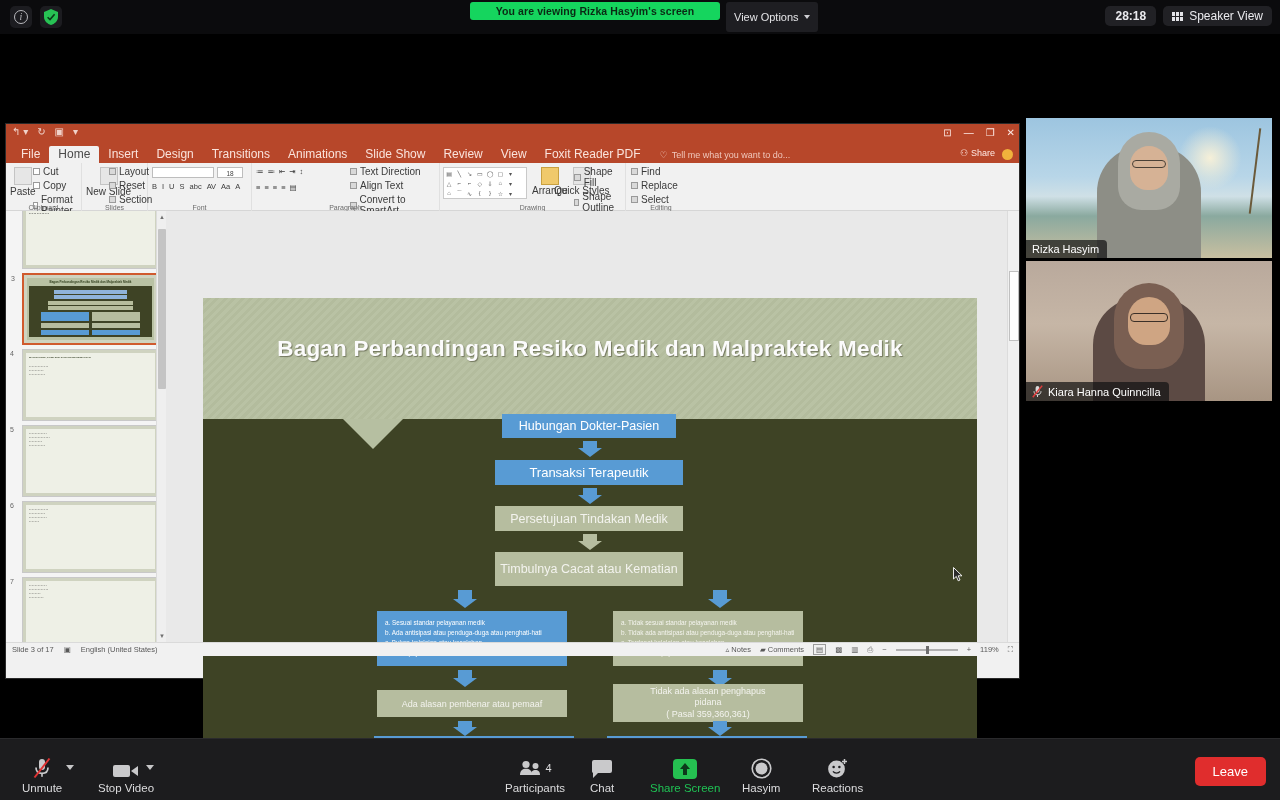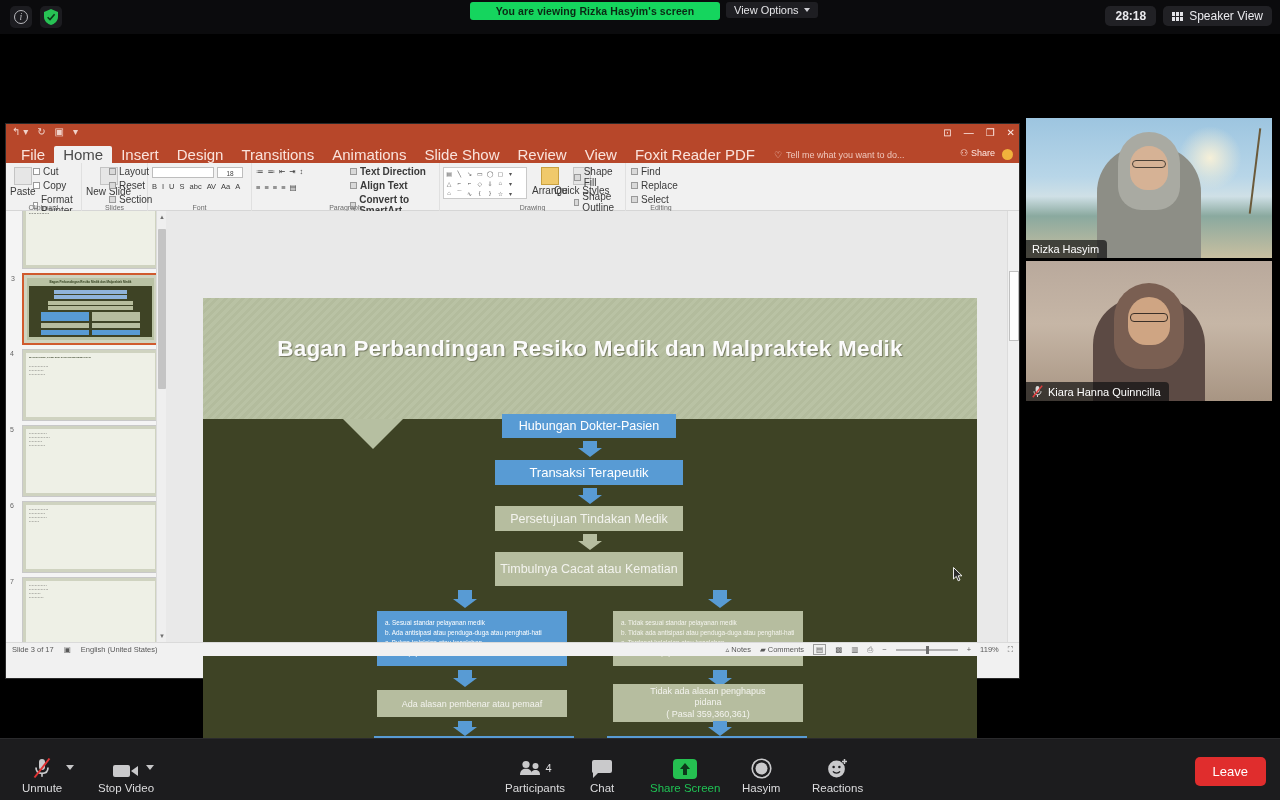--- a/index.html
+++ b/index.html
@@ -11,39 +11,39 @@
   #app { position: relative; width: 1280px; height: 800px; background: #000; }
 
   
   .zoom-topbar { position: absolute; left:0; top:0; width:1280px; height:34px; background:#0b0b0d; }
   .tb-left { position:absolute; left:10px; top:6px; display:flex; gap:8px; align-items:center; }
   .tb-icon { width:22px; height:22px; border-radius:5px; background:#1c1c20; display:flex; align-items:center; justify-content:center; }
   .info-glyph { width:14px; height:14px; border:1.3px solid #b9b9bd; border-radius:50%; color:#b9b9bd; font-size:10px; line-height:12px; text-align:center; font-family:"Liberation Serif", serif; font-style:italic; }
   .shield { width:14px; height:16px; }
   .sharing-pill { position:absolute; left:470px; top:2px; width:250px; height:18px; background:#15d55e; border-radius:3px; display:flex; align-items:center; justify-content:center; }
   .sharing-pill span { font-size:10.5px; color:#0a2a14; font-weight:600; letter-spacing:.1px; }
-  .view-options { position:absolute; left:726px; top:2px; height:16px; background:#1e1e22; border-radius:3px; display:flex; align-items:center; gap:5px; padding:0 8px; }
+  .view-options { position:absolute; left:726px; top:2px; height:30px; background:#1e1e22; border-radius:3px; display:flex; align-items:center; gap:5px; padding:0 8px; }
   .view-options span { font-size:11px; color:#e4e4e7; }
   .caret { width:0;height:0;border-left:3.5px solid transparent;border-right:3.5px solid transparent;border-top:4px solid #cfcfd4; }
   .tb-right { position:absolute; right:8px; top:6px; display:flex; gap:7px; align-items:center; }
   .timer-pill { background:#212125; border-radius:5px; padding:3px 10px; font-size:12px; color:#eaeaee; font-weight:600; }
   .view-pill { background:#212125; border-radius:5px; padding:3px 9px; font-size:12px; color:#eaeaee; display:flex; align-items:center; gap:6px; }
   .grid-ic { display:grid; grid-template-columns:repeat(3,3px); grid-template-rows:repeat(2,4px); gap:1px; }
   .grid-ic i { background:#e3e3e7; display:block; }
 
   
   .ppt { position:absolute; left:6px; top:124px; width:1013px; height:554px; background:#f1f1f1; box-shadow:0 0 0 1px #2a2a2a; }
   .ppt-title { height:22px; background:#b7472a; position:relative; }
   .qat { position:absolute; left:6px; top:2px; display:flex; align-items:center; gap:9px; color:#f6ded7; font-size:10px; }
   .qat .q { opacity:.92; }
   .ppt-title-text { position:absolute; left:0; right:0; top:4px; text-align:center; font-size:9.5px; color:#fbe9e4; letter-spacing:.1px; }
   .wctrls { position:absolute; right:4px; top:3px; display:flex; gap:12px; color:#fde9e4; font-size:10px; align-items:center; }
 
   .ppt-tabs { height:17px; background:#b7472a; position:relative; display:flex; align-items:center; padding-left:6px; gap:0; }
-  .ptab { font-size:15px; color:#fae3dc; padding:2px 9px; line-height:13px; }
+  .ptab { font-size:12px; color:#fae3dc; padding:2px 9px; line-height:13px; }
   .ptab.active { background:#f1f1f1; color:#4a4a4a; border-radius:2px 2px 0 0; }
   .tellme { font-size:9px; color:#f0c8bd; margin-left:10px; display:flex; align-items:center; gap:4px; }
   .share-btn { position:absolute; right:24px; top:2px; font-size:9px; color:#ffe9e3; display:flex; gap:3px; align-items:center; }
   .acct-dot { position:absolute; right:6px; top:3px; width:11px; height:11px; border-radius:50%; background:#f0b23c; }
 
   .ribbon { height:48px; background:#f1f1f1; border-bottom:1px solid #d6d6d6; position:relative; }
   .rgroup { position:absolute; top:0; height:48px; border-right:1px solid #e0e0e0; }
   .rglabel { position:absolute; bottom:0px; width:100%; text-align:center; font-size:7px; color:#6b6b6b; }
   .ritem { font-size:10px; color:#3a3a3a; display:flex; align-items:center; gap:3px; }
   .sq { width:7px; height:7px; border:1px solid #9a9a9a; background:#fff; display:inline-block; }
@@ -292,21 +292,21 @@
           <span>⇥</span>
           <span>↕</span>
         </div>
         <div style="position:absolute;left:4px;top:20px;display:flex;gap:4px;font-size:7.5px;color:#3a3a3a;">
           <span>≡</span>
           <span>≡</span>
           <span>≡</span>
           <span>≡</span>
           <span>▤</span>
         </div>
-        <div style="position:absolute;left:98px;top:3px;display:flex;flex-direction:column;gap:3px;font-weight:bold;">
+        <div style="position:absolute;left:98px;top:3px;display:flex;flex-direction:column;gap:3px;">
           <div class="ritem">
               <span class="sq gray"></span>
               <span>Text Direction</span>
             </div>
           <div class="ritem">
               <span class="sq gray"></span>
               <span>Align Text</span>
             </div>
           <div class="ritem">
               <span class="sq gray"></span>

